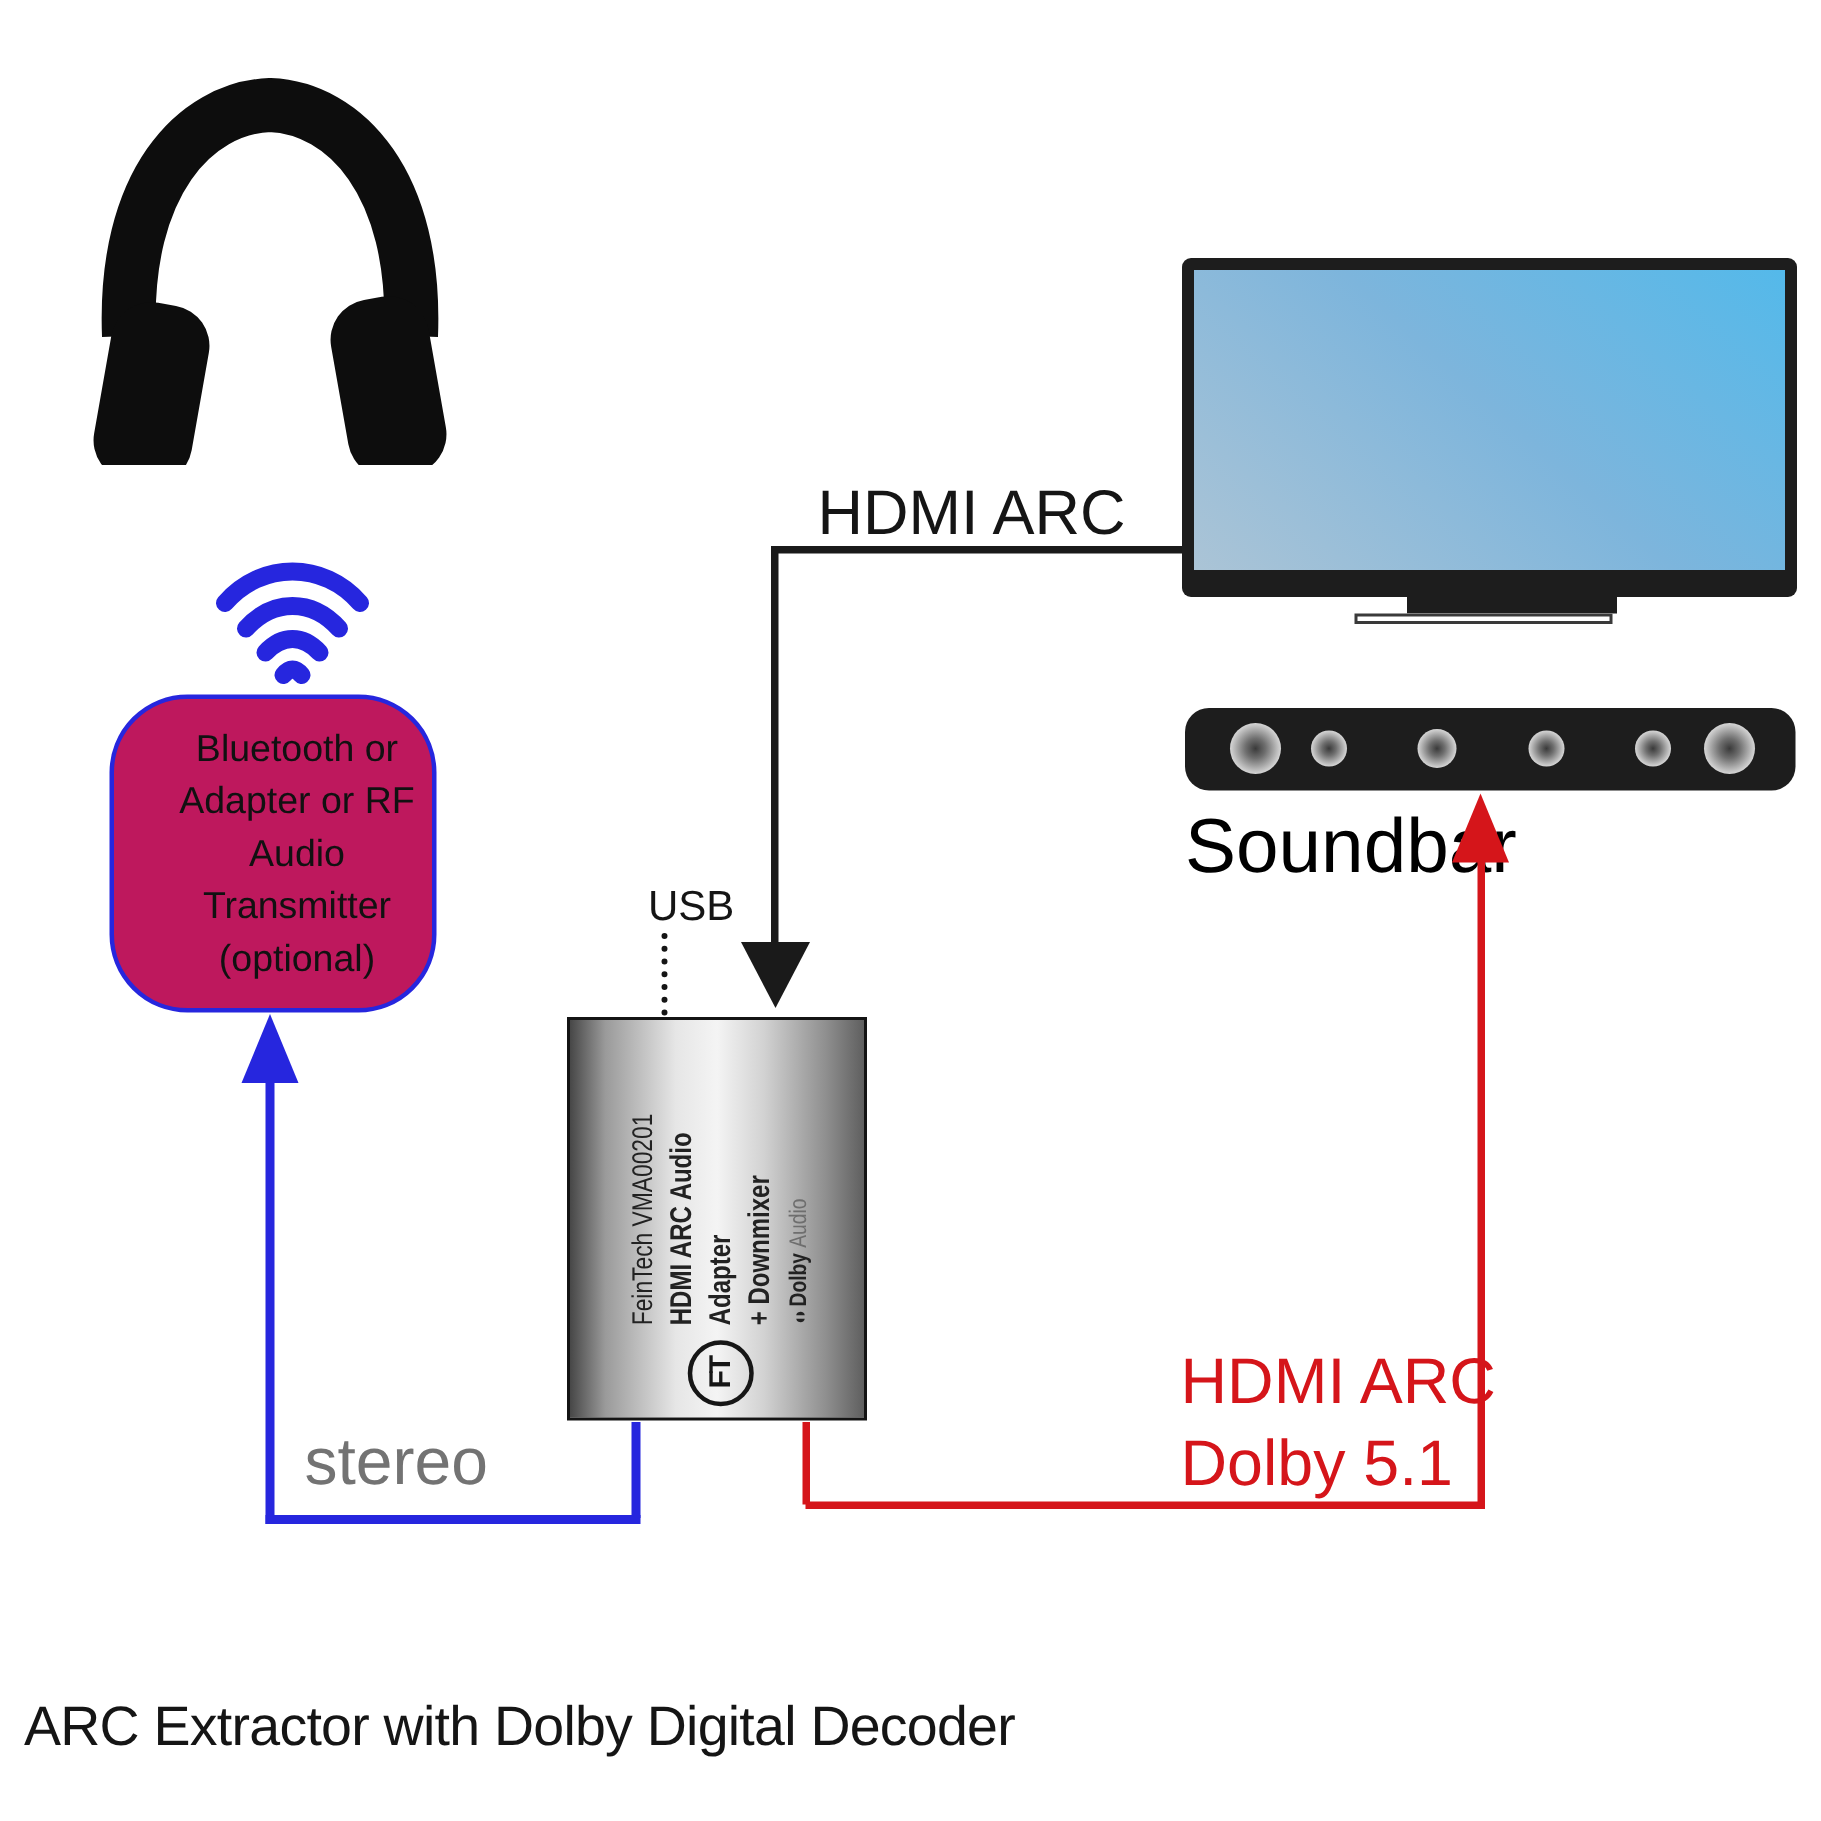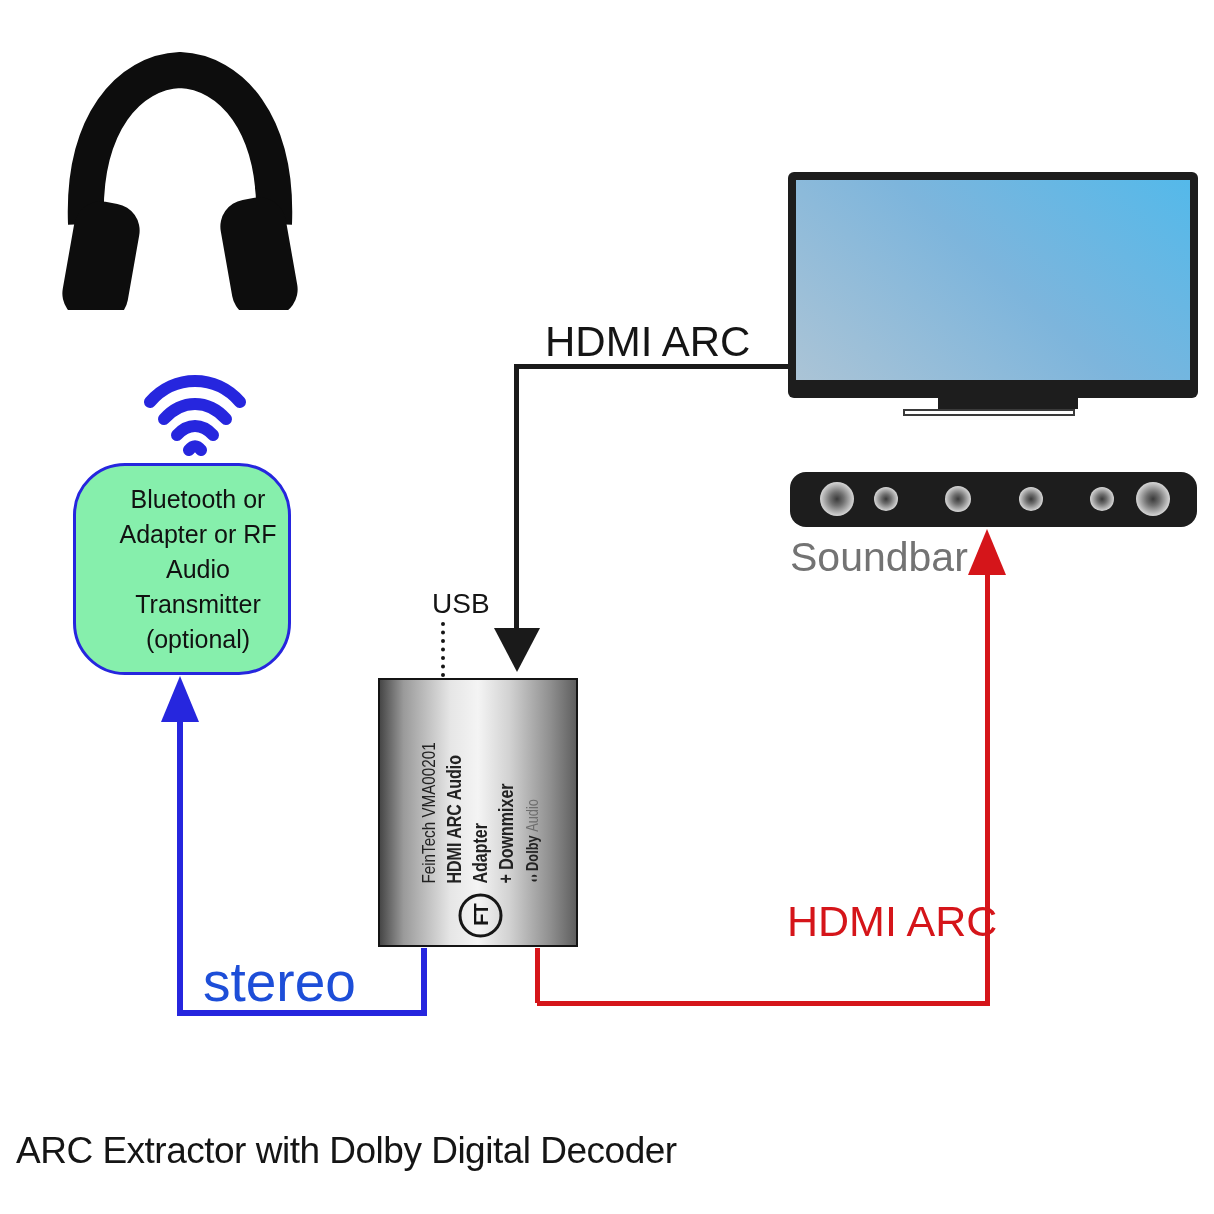--- a/index.html
+++ b/index.html
@@ -6,21 +6,21 @@
   .canvas{
     position:relative;width:1214px;height:1214px;background:#ffffff;
     font-family:"Liberation Sans","DejaVu Sans",sans-serif;overflow:hidden;
   }
   .abs{position:absolute;}
   .lbl{color:#151515;white-space:nowrap;}
 
   
   .transmitter{
     left:73px;top:463px;width:218px;height:212px;box-sizing:border-box;
-    background:#86efac;border:3px solid #2626de;border-radius:52px;
+    background:#be185d;border:3px solid #2626de;border-radius:52px;
     display:flex;flex-direction:column;justify-content:center;align-items:center;
     font-size:25px;line-height:35px;color:#111;text-align:center;padding-left:32px;
   }
 
   
   .tv-frame{left:788px;top:172px;width:410px;height:226px;background:#1d1d1d;border-radius:6px;}
   .tv-screen{left:796px;top:180px;width:394px;height:200px;
     background:linear-gradient(222deg,#54b9ea 0%,#7db5dc 48%,#abc4d6 100%);}
   .tv-neck{left:938px;top:398px;width:140px;height:11px;background:#1d1d1d;}
   .tv-base{left:903px;top:409px;width:172px;height:7px;box-sizing:border-box;
@@ -110,28 +110,29 @@
   <div class="abs arrow-down-black" style="left:494px;top:628px;"></div>
 
   <div class="abs soundbar">
     <div class="spk" style="left:30px;top:10px;width:34px;height:34px;"></div>
     <div class="spk" style="left:84px;top:15px;width:24px;height:24px;"></div>
     <div class="spk" style="left:155px;top:14px;width:26px;height:26px;"></div>
     <div class="spk" style="left:229px;top:15px;width:24px;height:24px;"></div>
     <div class="spk" style="left:300px;top:15px;width:24px;height:24px;"></div>
     <div class="spk" style="left:346px;top:10px;width:34px;height:34px;"></div>
   </div>
-  <div class="abs lbl" style="left:790px;top:534px;font-size:41px;color:#737373;text-align:center;">Soundbar</div>
+  <div class="abs lbl" style="left:790px;top:534px;font-size:51px;color:#000000;text-align:center;">Soundbar</div>
 
   <div class="abs arrow-up-red" style="left:968px;top:529px;"></div>
   <div class="abs ln ln-red" style="left:985px;top:574px;width:5px;height:432px;"></div>
   <div class="abs ln ln-red" style="left:537px;top:1001px;width:453px;height:5px;"></div>
   <div class="abs ln ln-red" style="left:535px;top:948px;width:5px;height:55px;"></div>
   <div class="abs lbl" style="left:787px;top:894px;font-size:43px;line-height:55px;color:#d5151a;">
     <div>HDMI ARC</div>
+    <div>Dolby 5.1</div>
   </div>
 
   <div class="abs lbl" style="left:432px;top:588px;font-size:28px;">USB</div>
   <div class="abs usb-dots"></div>
 
   <div class="abs adapter">
     <div class="adapter-rot">
       <div class="ft-circle">FT</div>
       <div class="ad-text">
         <div class="ad-l1">FeinTech VMA00201</div>
@@ -141,17 +142,17 @@
           <span class="dolby-glyph">◖◗</span><span class="dolby-b">Dolby</span><span class="dolby-a">&nbsp;<span>Audio</span></span>
         </div>
       </div>
     </div>
   </div>
 
   <div class="abs arrow-up-blue" style="left:161px;top:676px;"></div>
   <div class="abs ln ln-blue" style="left:177px;top:720px;width:6px;height:296px;"></div>
   <div class="abs ln ln-blue" style="left:177px;top:1010px;width:250px;height:6px;"></div>
   <div class="abs ln ln-blue" style="left:421px;top:948px;width:6px;height:64px;"></div>
-  <div class="abs lbl" style="left:203px;top:950px;font-size:55px;color:#1d4ed8;">stereo</div>
+  <div class="abs lbl" style="left:203px;top:950px;font-size:44px;color:#737373;">stereo</div>
 
   <div class="abs title">ARC Extractor with Dolby Digital Decoder</div>
 
 </div>
 
 </body></html>

